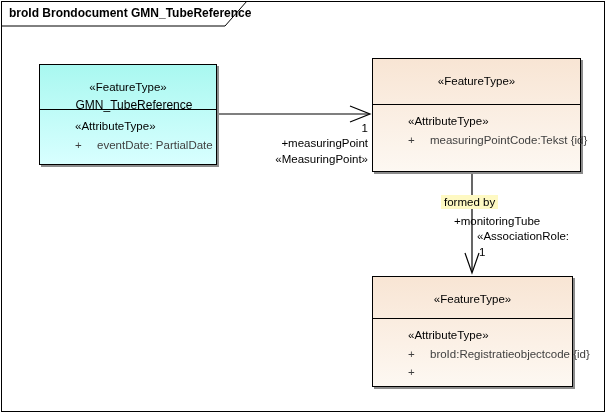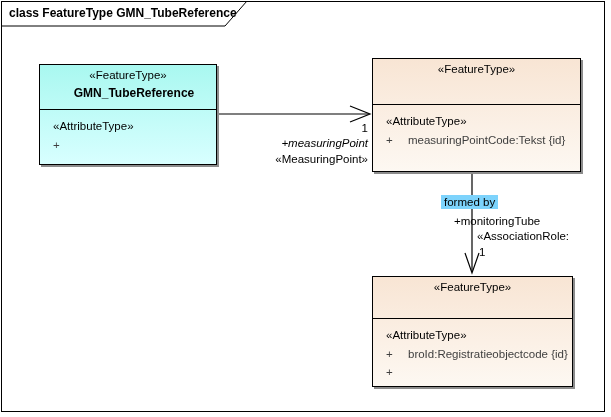--- a/index.html
+++ b/index.html
@@ -25,31 +25,31 @@
     border:1.5px solid var(--border);
     box-shadow:2px 2px 0 var(--shadow);
     font-size:11.5px; line-height:16px;
   }
   .uml-class.cyan { background:linear-gradient(180deg, var(--cyan-top) 0%, var(--cyan-bottom) 100%); }
   .uml-class.tan  { background:linear-gradient(180deg, var(--tan-top) 0%, var(--tan-bottom) 100%); }
   .uml-hdr {
     border-bottom:1.5px solid var(--border);
     text-align:center; box-sizing:border-box;
   }
-  .uml-hdr .stereo { padding-top:2px; }
-  .uml-hdr .cname  { font-weight:bold; font-size:12px; padding-top:2px; white-space:nowrap;padding-left:12px; }
-  .uml-attrs { padding:8px 2px 0 13px; }
+  .uml-hdr .stereo { padding-top:14px; }
+  .uml-hdr .cname  { font-weight:normal; font-size:12px; padding-top:2px; white-space:nowrap;padding-left:12px; }
+  .uml-attrs { padding:8px 2px 0 13px;margin-left:22px; }
   .attr-stereo { margin-bottom:3px; }
   .attr-row { display:flex; color:var(--attr-text); line-height:17.5px; white-space:nowrap; }
   .attr-row .vis { width:11px; margin-right:11px; flex:none; }
   .conn-label {
     position:absolute; font-size:11.5px; line-height:14px; white-space:nowrap;
   }
   .conn-label.right { text-align:right; }
-  .conn-label.on-line { background:#7dd3fc; padding:0 3px; }
+  .conn-label.on-line { background:#fef9c3; padding:0 3px; }
 </style>
 </head>
 <body>
 
 <div class="diagram-frame"></div>
 
 <svg class="overlay">
 
   <path d="M1 26 L225 26 L247 1" fill="none" stroke="#000" stroke-width="1"></path>
 
@@ -57,31 +57,32 @@
     <line x1="217" y1="114" x2="369" y2="114" stroke="#000" stroke-width="1.2"></line>
     <polyline points="350,106 370,114 350,122" fill="none" stroke="#000" stroke-width="1.2"></polyline>
   </g>
 
   <g>
     <line x1="472" y1="173" x2="472" y2="272" stroke="#000" stroke-width="1.2"></line>
     <polyline points="465,253 472,273 479,253" fill="none" stroke="#000" stroke-width="1.2"></polyline>
   </g>
 </svg>
 
-<div class="tab-title">class FeatureType GMN_TubeReference</div>
+<div class="tab-title">broId Brondocument GMN_TubeReference</div>
 
 <div class="uml-class cyan" style="left:39px; top:64px; width:178px; height:101px;">
   <div class="uml-hdr" style="height:45px;">
     <div class="stereo">«FeatureType»</div>
     <div class="cname">GMN_TubeReference</div>
   </div>
   <div class="uml-attrs">
     <div class="attr-stereo">«AttributeType»</div>
     <div class="attr-row">
       <span class="vis">+</span>
+      <span>eventDate: PartialDate</span>
     </div>
   </div>
 </div>
 
 <div class="uml-class tan" style="left:372px; top:58px; width:209px; height:114px;">
   <div class="uml-hdr" style="height:46px;">
     <div class="stereo">«FeatureType»</div>
   </div>
   <div class="uml-attrs">
     <div class="attr-stereo">«AttributeType»</div>
@@ -102,19 +103,19 @@
       <span class="vis">+</span>
       <span>broId:Registratieobjectcode {id}</span>
     </div>
     <div class="attr-row">
       <span class="vis">+</span>
     </div>
   </div>
 </div>
 
 <div class="conn-label right" style="left:308px; top:121px; width:60px;">1</div>
-<div class="conn-label right" style="left:230px; top:136px; width:138px;font-style:italic;">+measuringPoint</div>
+<div class="conn-label right" style="left:230px; top:136px; width:138px;">+measuringPoint</div>
 <div class="conn-label right" style="left:230px; top:152px; width:138px;">«MeasuringPoint»</div>
 
 <div class="conn-label on-line" style="left:441px; top:195px;">formed by</div>
 <div class="conn-label" style="left:454px; top:214px;">+monitoringTube</div>
 <div class="conn-label" style="left:477px; top:229px;text-align:center;">«AssociationRole:</div>
 <div class="conn-label" style="left:479px; top:245px;">1</div>
 
 </body></html>

